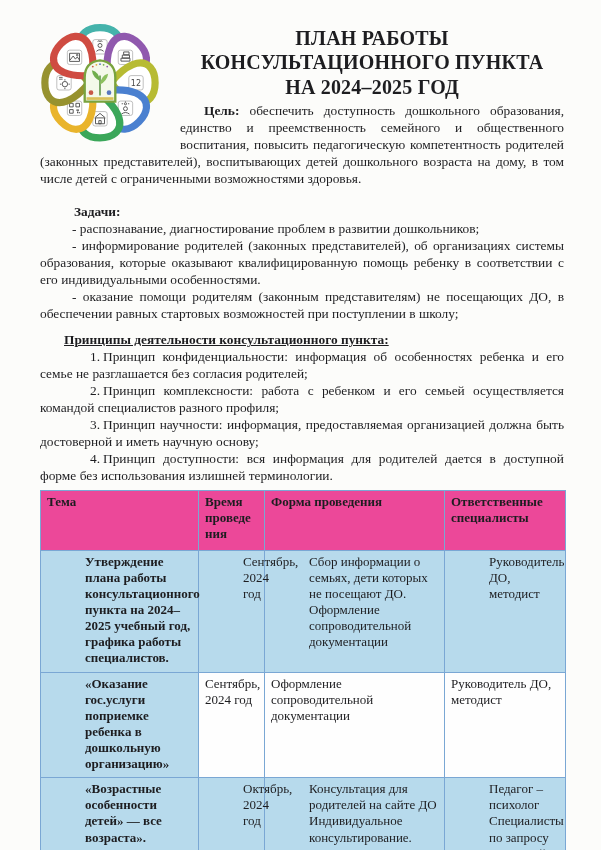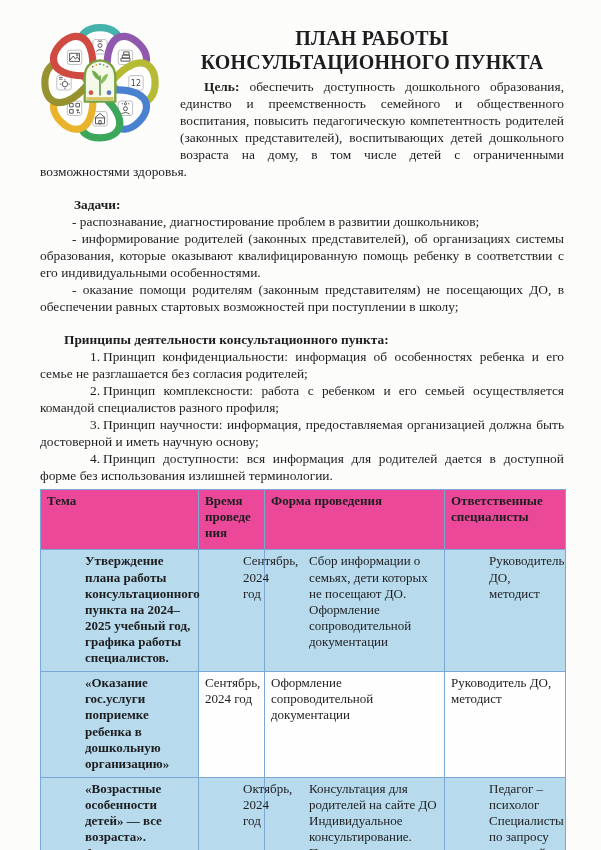--- a/index.html
+++ b/index.html
@@ -41,21 +41,22 @@
     text-indent: 34px;
     margin-top: 16px;
   }
   .task-par {
     text-align: justify;
     text-indent: 32px;
   }
   .principles-heading {
     font-weight: bold;
     text-indent: 24px;
-    margin-top: 16px;
+    margin-top: 9px;
+    text-decoration: underline;
   }
   .principle-par {
     text-align: justify;
     text-indent: 25px;
   }
   .principle-par .num {
     display: inline-block;
     min-width: 38px;
     font-style: normal;
   }
@@ -186,20 +187,21 @@
           <circle cx="66" cy="52" r="1" fill="#e2a93a"></circle>
         <circle cx="70" cy="51.3" r="1" fill="#5877c0"></circle>
           <circle cx="74" cy="52" r="1" fill="#6fae4c"></circle>
           <circle cx="78" cy="54" r="1" fill="#9059ae"></circle>
       </g>
     </svg>
   </div>
 
   <div class="title-block">
     <div class="title-line">ПЛАН РАБОТЫ  КОНСУЛЬТАЦИОННОГО ПУНКТА</div>
+    <div class="title-line">НА 2024–2025  ГОД</div>
   </div>
 
   <p class="goal-par"><span class="lead">Цель:</span><span> обеспечить доступность дошкольного образования, единство и преемственность семейного и общественного воспитания, повысить педагогическую компетентность родителей (законных представителей), воспитывающих детей дошкольного возраста на дому, в том числе детей с ограниченными возможностями здоровья.</span></p>
 
   <p class="section-heading">Задачи:</p>
   <p class="task-par">- распознавание, диагностирование проблем в развитии дошкольников;</p>
   <p class="task-par">- информирование родителей (законных представителей), об организациях системы образования, которые оказывают квалифицированную помощь ребенку в соответствии с его индивидуальными особенностями.</p>
   <p class="task-par">- оказание помощи родителям (законным представителям) не посещающих ДО, в обеспечении равных стартовых возможностей при поступлении в школу;</p>
 
   <p class="principles-heading">Принципы деятельности консультационного пункта:</p>

